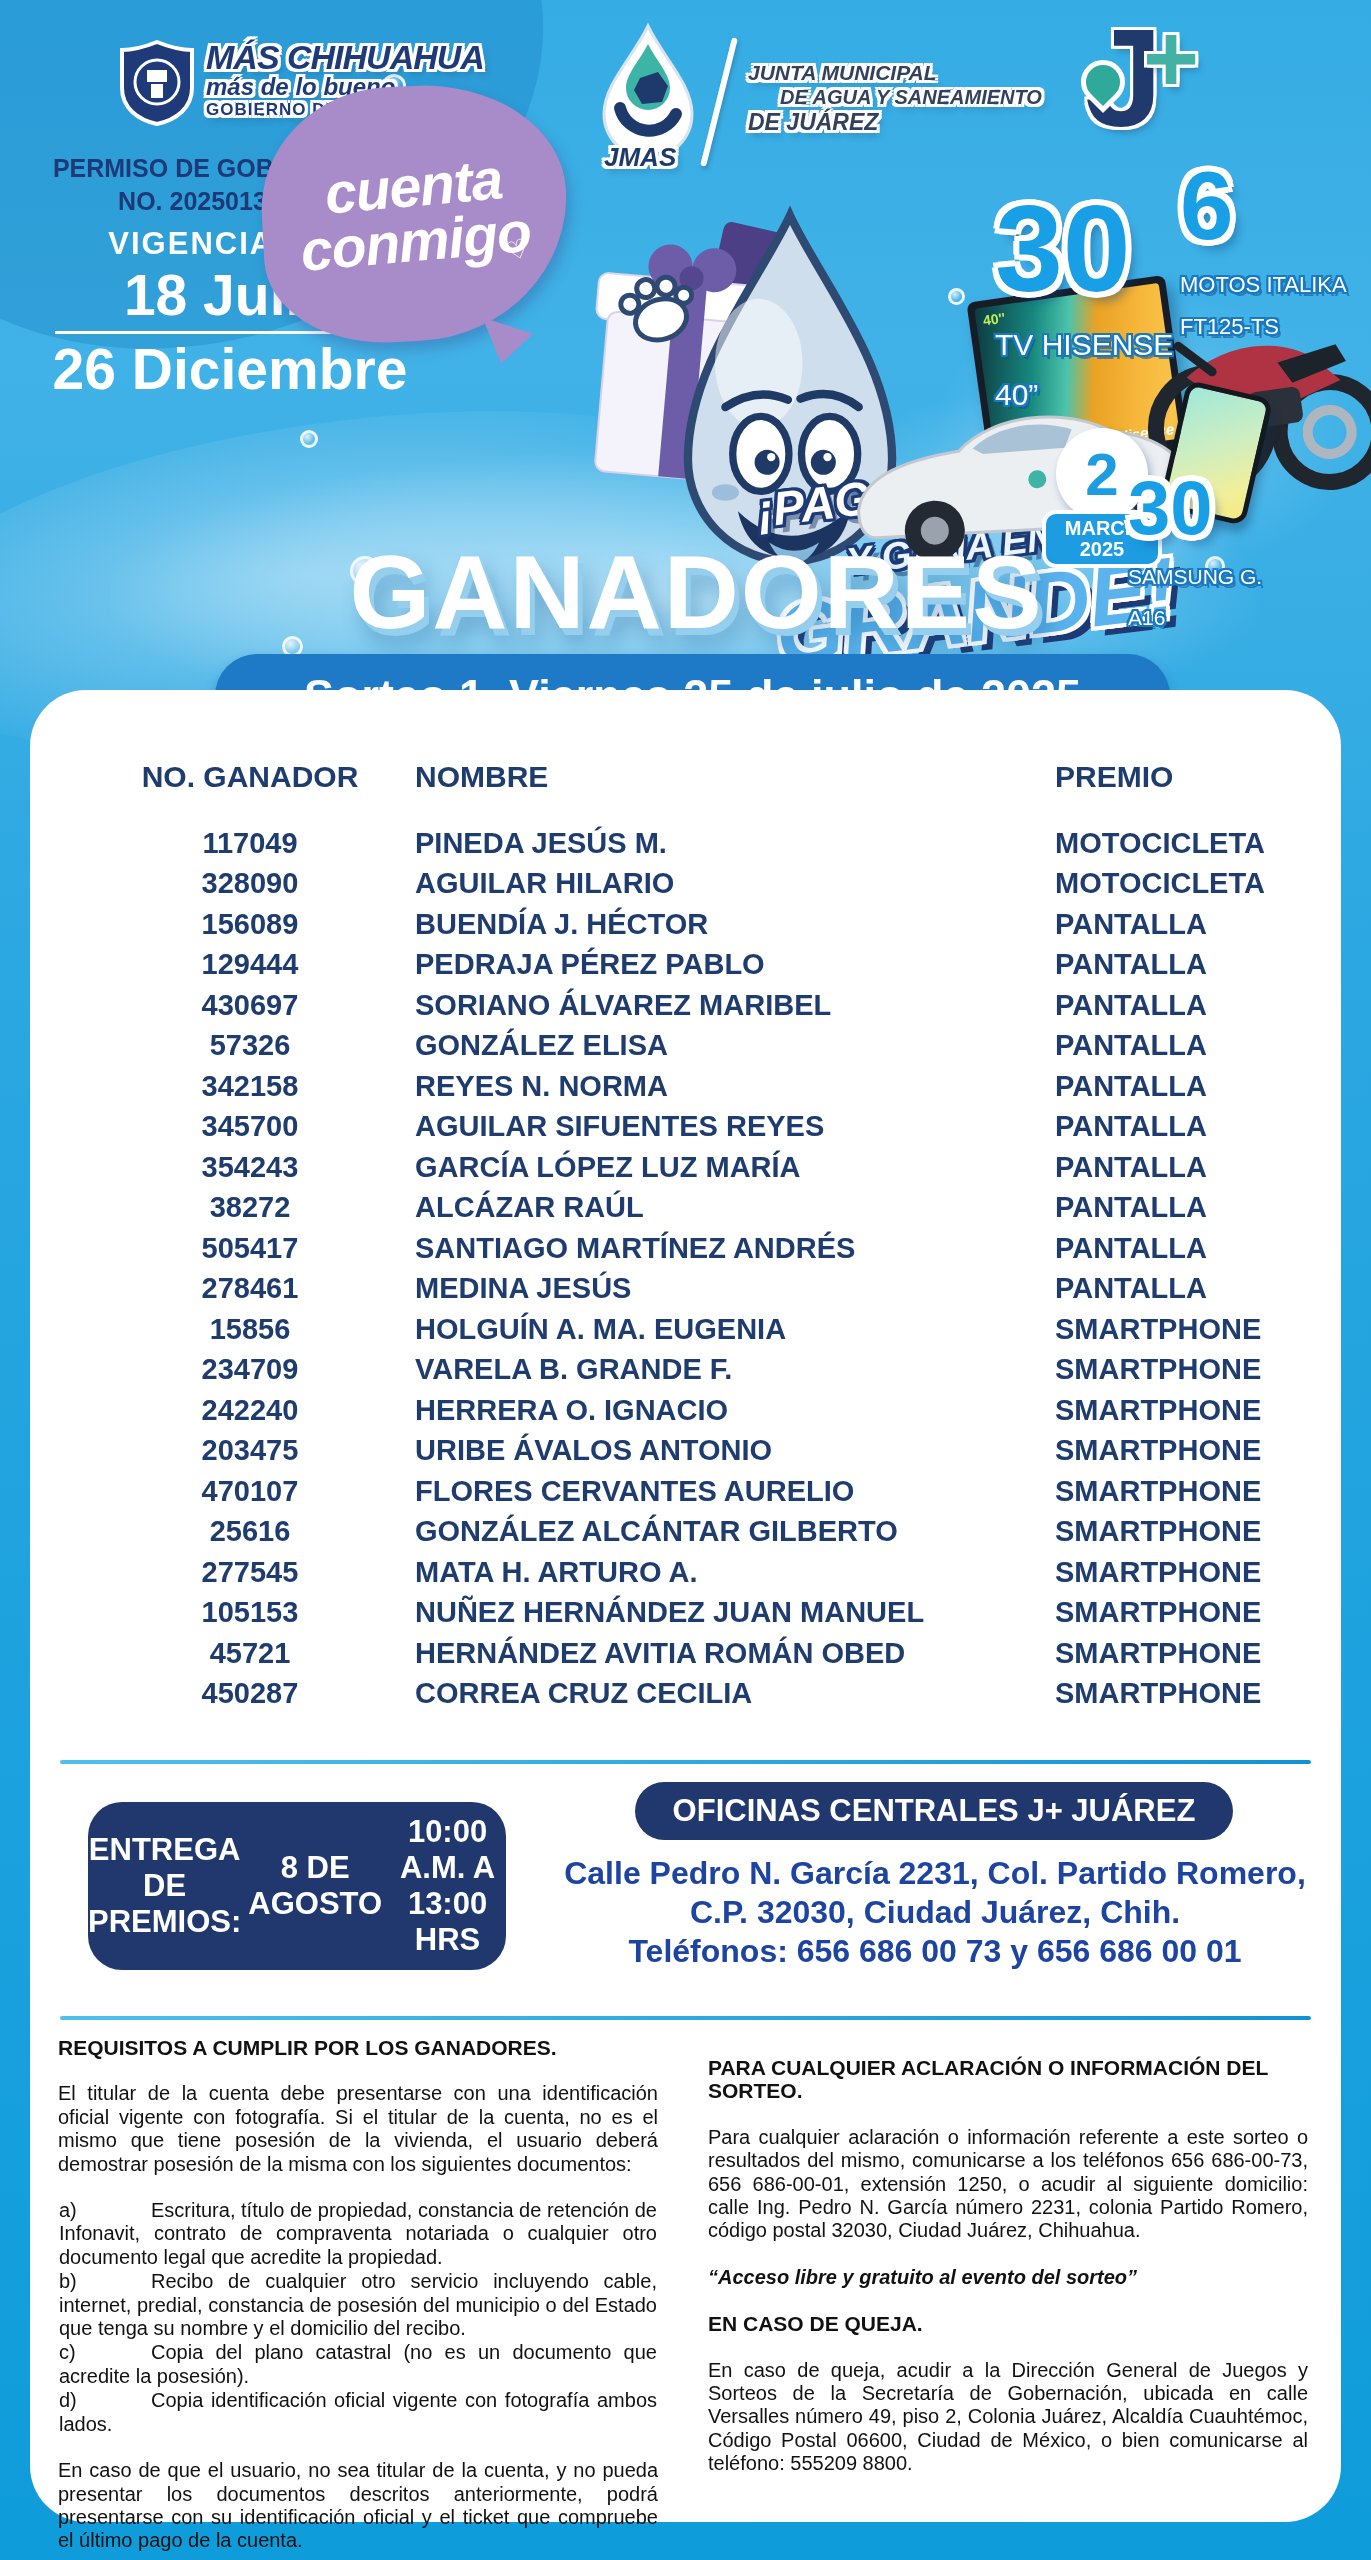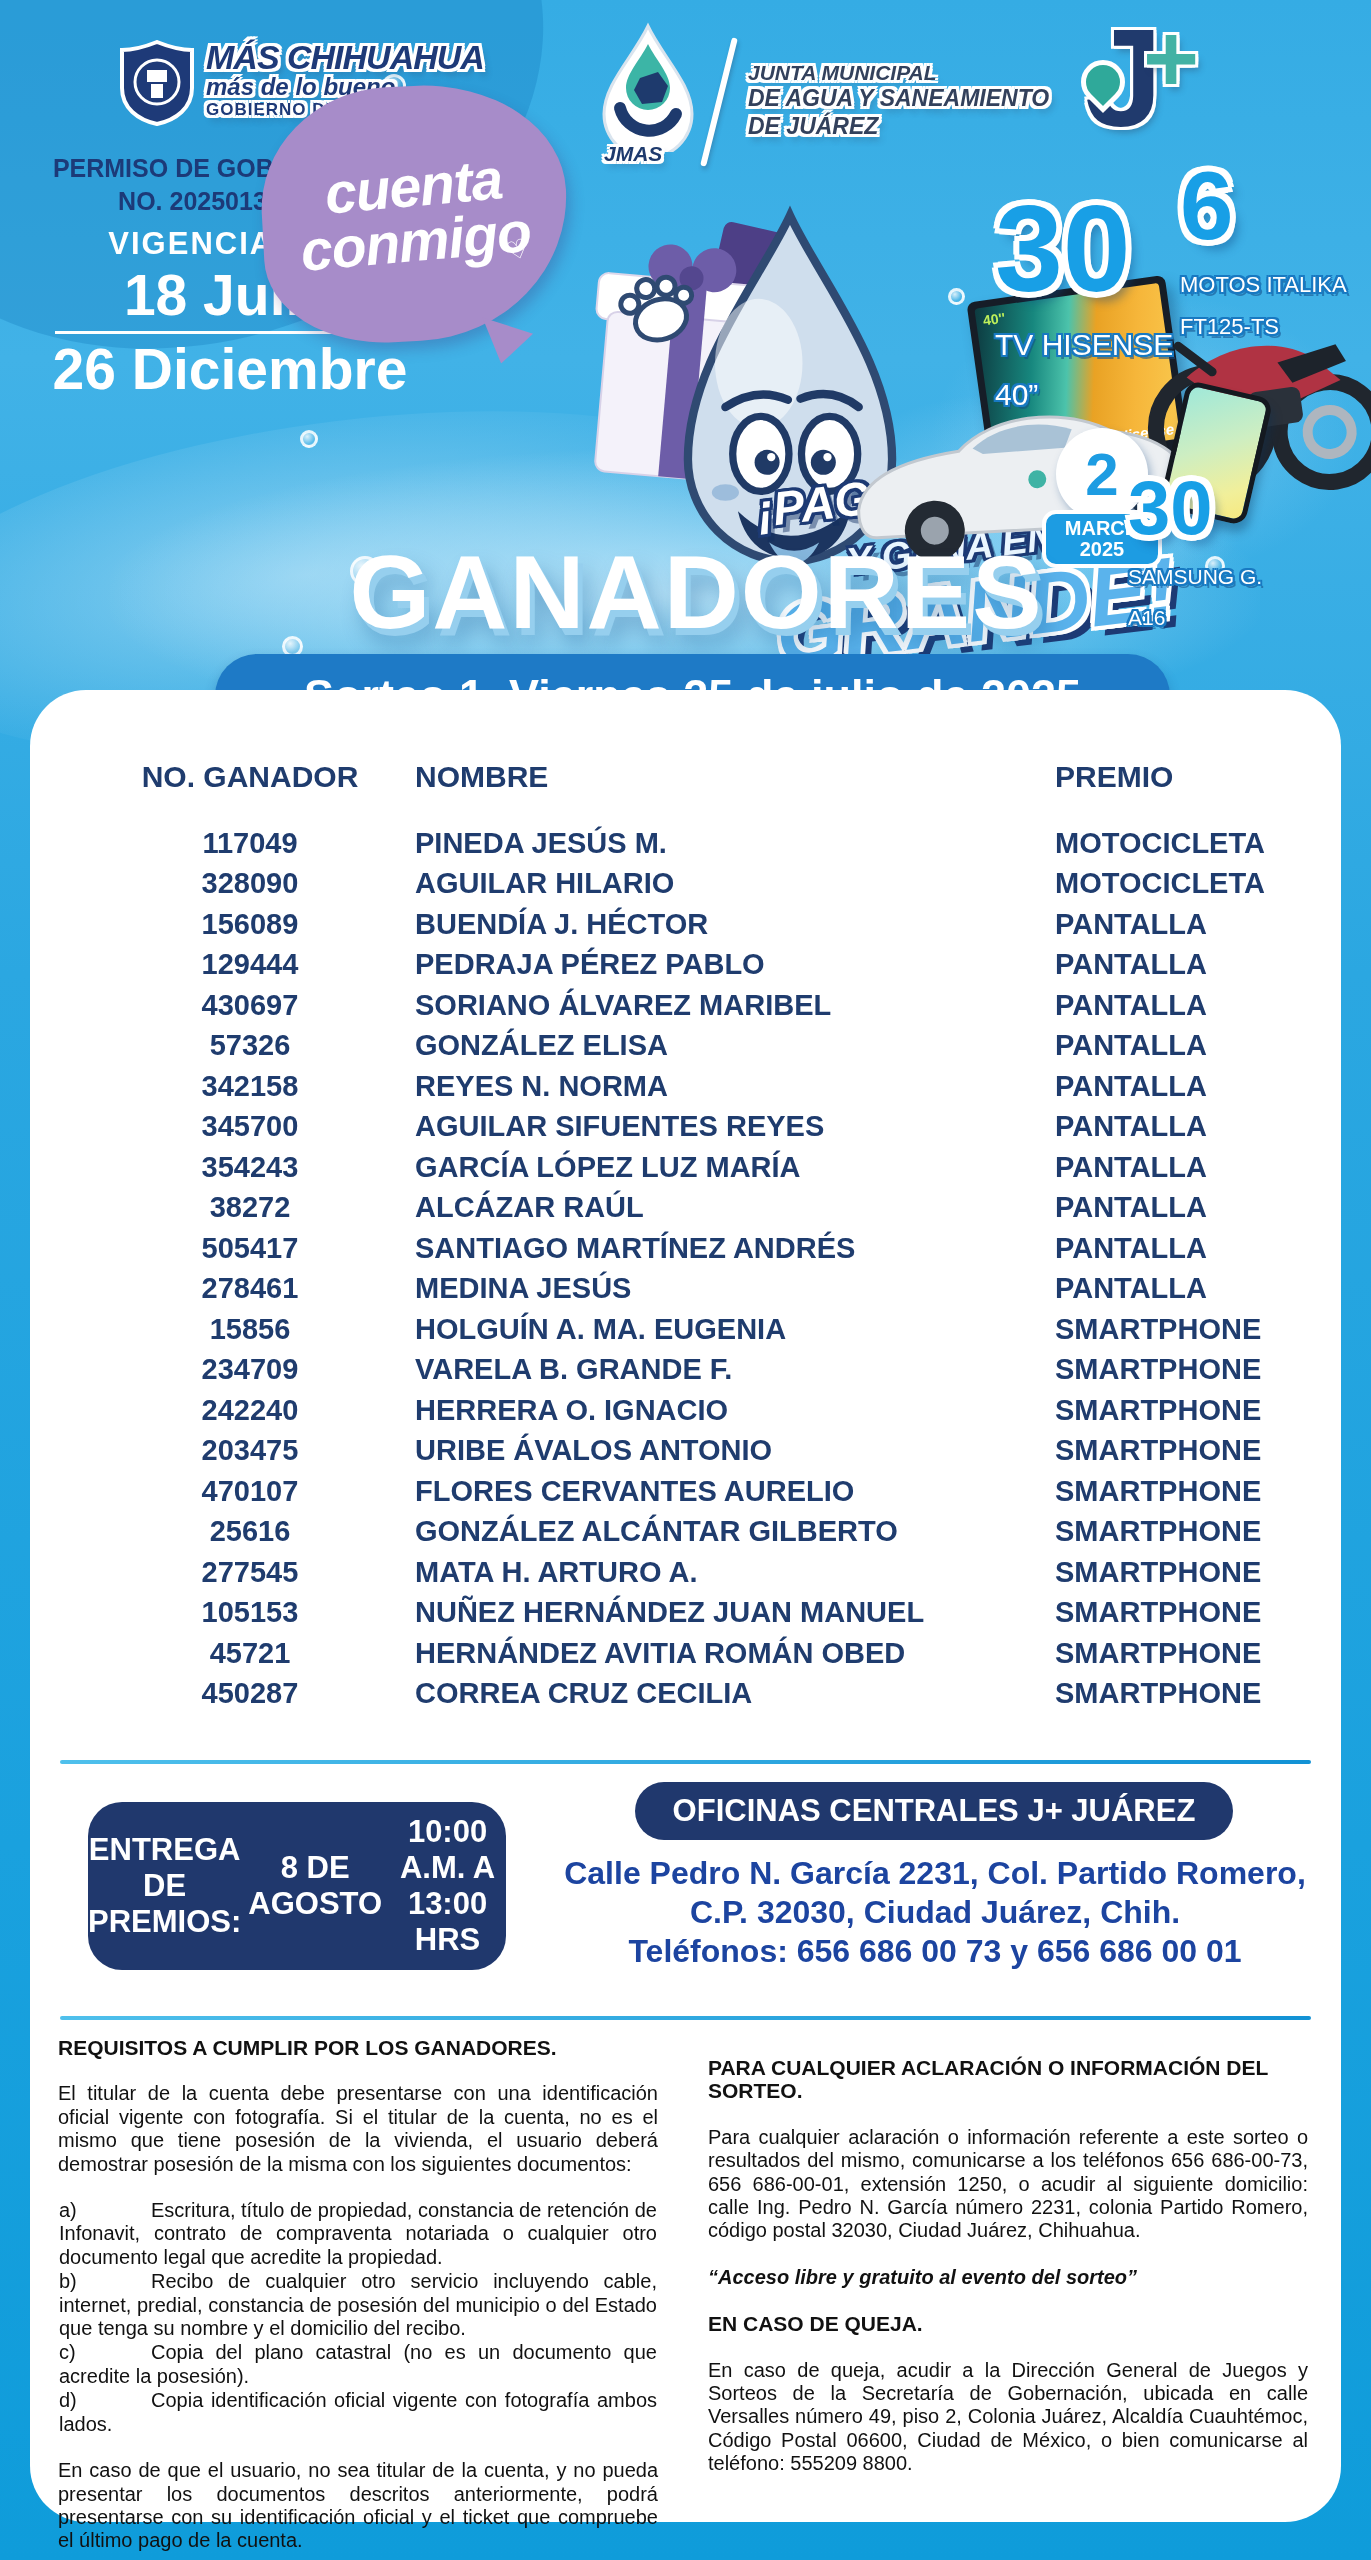--- a/index.html
+++ b/index.html
@@ -33,25 +33,25 @@
       -3px 0 0 #1d3a74,3px 0 0 #1d3a74,0 -3px 0 #1d3a74,0 3px 0 #1d3a74,6px 8px 0 rgba(16,45,95,.45);}
 
   
   .gov-logo{left:118px;top:40px;display:flex;gap:10px;align-items:flex-start;}
   .gov-text{color:#1e3a78;font-style:italic;line-height:1.02;}
   .gov-l1{font-size:34px;font-weight:900;letter-spacing:-1px;white-space:nowrap;}
   .gov-l2{font-size:24px;font-weight:900;white-space:nowrap;}
   .gov-l3{font-size:17px;font-weight:800;font-style:normal;letter-spacing:1px;white-space:nowrap;margin-top:2px;}
 
   .jmas-block{left:596px;top:22px;}
-  .jmas-word{left:604px;top:142px;font-size:21px;font-weight:900;font-style:italic;color:#1e3a6d;}
+  .jmas-word{left:604px;top:142px;font-size:26px;font-weight:900;font-style:italic;color:#1e3a6d;}
   .jmas-slash{left:716px;top:36px;width:6px;height:132px;background:#fff;border-radius:3px;transform:rotate(14deg);box-shadow:2px 3px 4px rgba(40,60,95,.3);}
   .jmas-text{left:748px;top:60px;color:#33415c;font-style:italic;font-weight:700;line-height:1.2;}
   .jmas-t1{font-size:21px;white-space:nowrap;}
-  .jmas-t2{font-size:23px;white-space:nowrap;}
+  .jmas-t2{font-size:20px;white-space:nowrap;margin-left:32px;}
   .jmas-t3{font-size:23px;white-space:nowrap;}
 
   .jplus{left:1085px;top:8px;}
   .jplus-j{font-size:140px;font-weight:900;color:#203a6d;line-height:1;}
   .jplus-plus{font-size:96px;font-weight:900;color:#43b2a4;position:relative;left:-20px;top:-34px;line-height:1;}
   .jplus-drop{position:absolute;left:-4px;top:52px;width:34px;height:34px;background:#2fa99a;
     border:5px solid #fff;border-radius:50% 50% 50% 0;transform:rotate(-45deg);}
 
   
   .permiso{left:20px;top:152px;width:420px;text-align:center;color:#1c3a78;font-weight:800;font-size:25px;line-height:1.32;}

